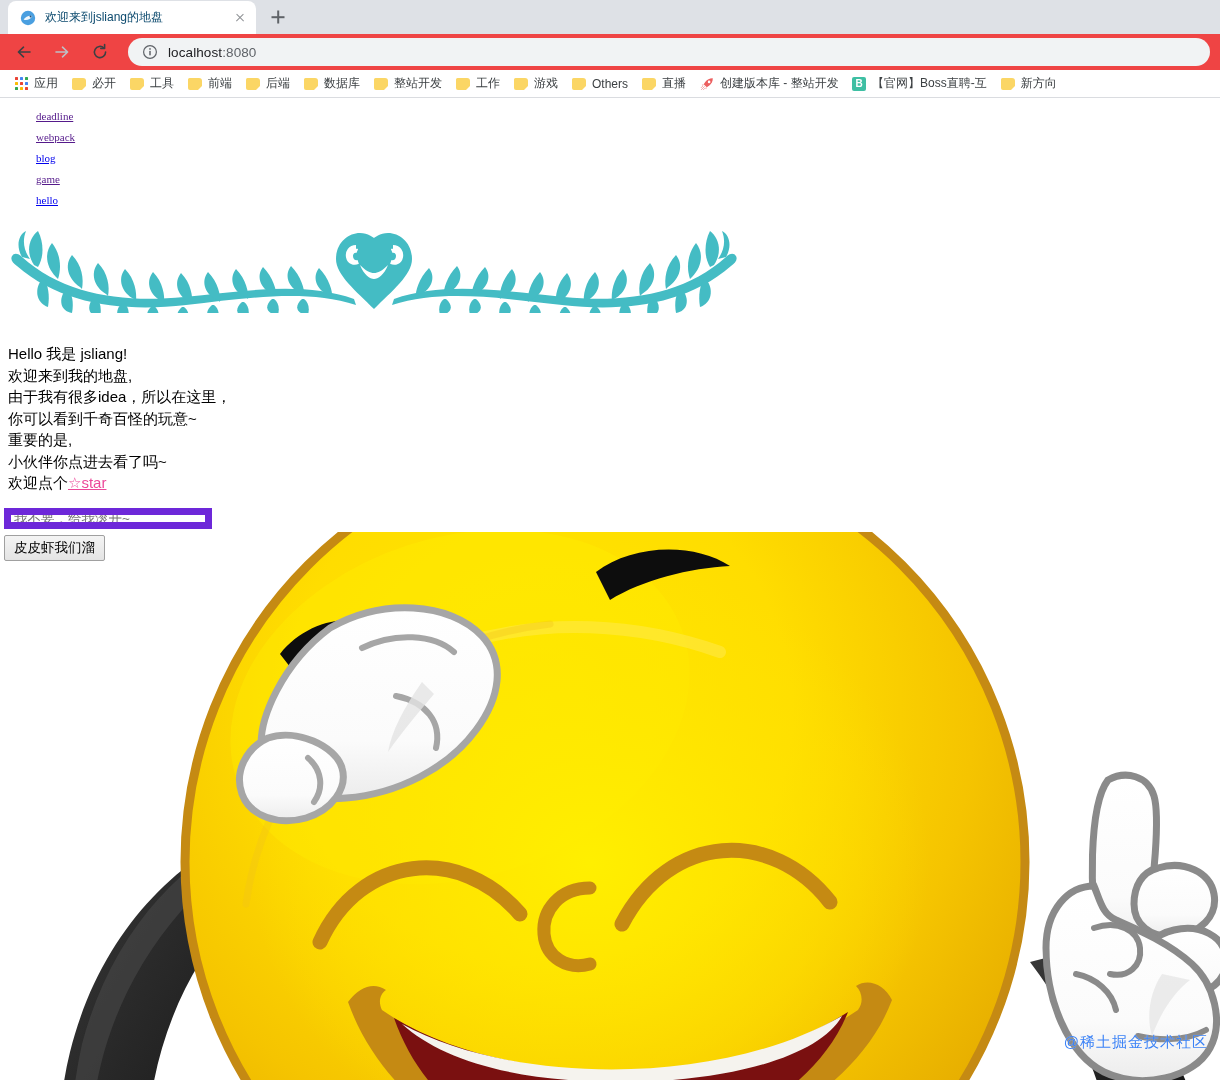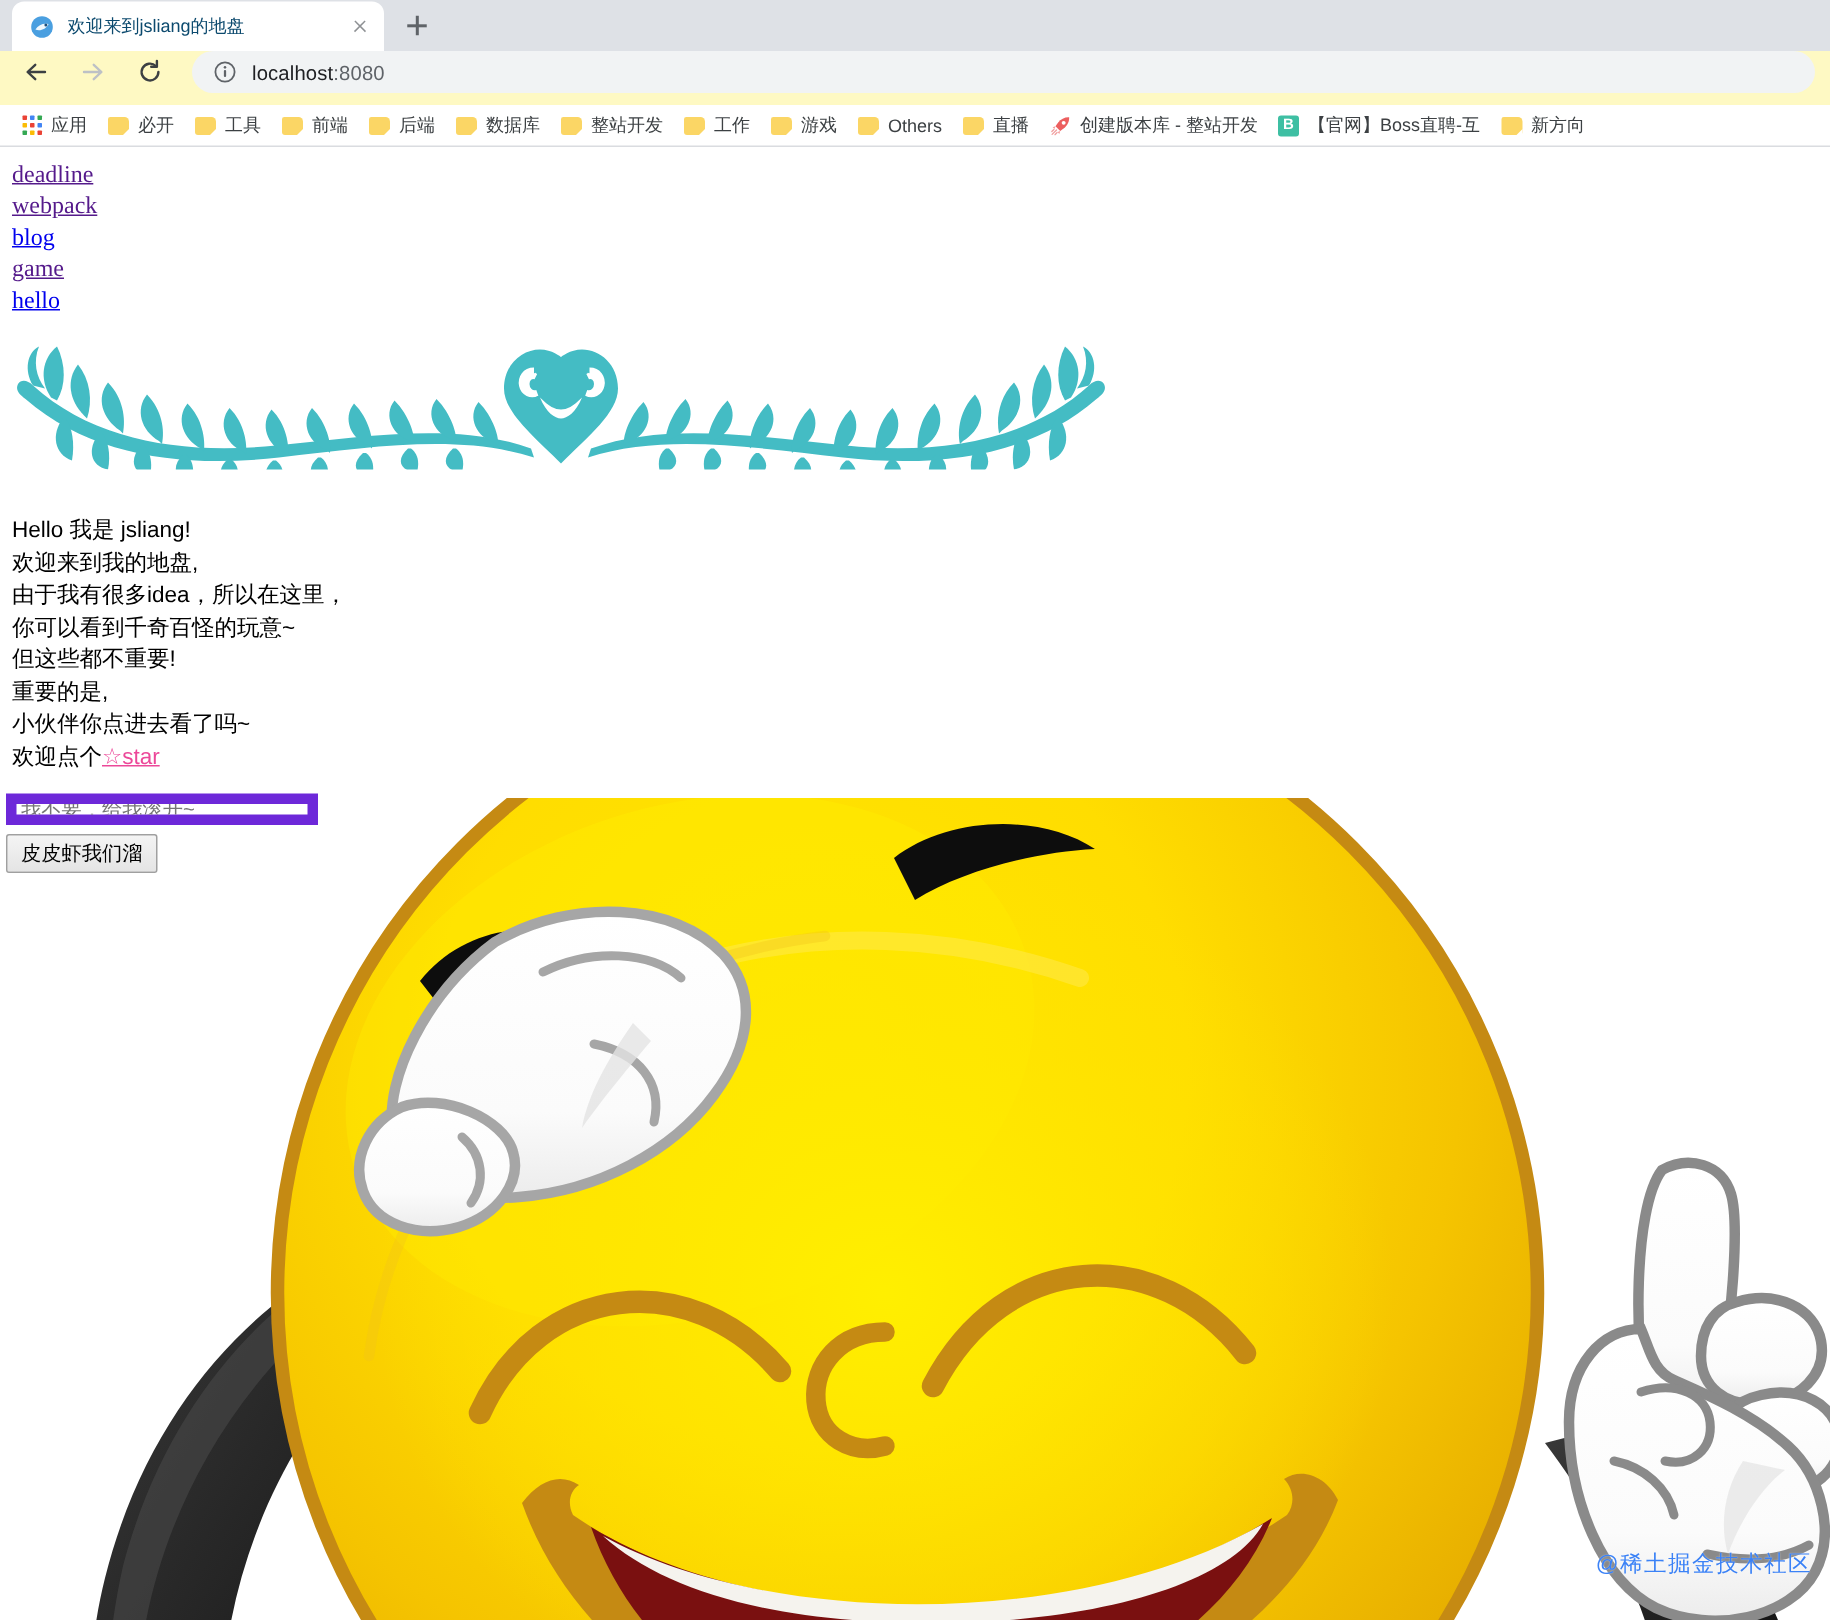--- a/index.html
+++ b/index.html
@@ -75,24 +75,24 @@
     content: "";
     position: absolute;
     background: #5f6368;
     left: 50%; top: 50%;
   }
   .newtab::before { width: 13px; height: 1.6px; transform: translate(-50%,-50%); }
   .newtab::after  { width: 1.6px; height: 13px; transform: translate(-50%,-50%); }
 
   .toolbar {
     height: 36px;
-    background: #fef9c3;
+    background: #ef4444;
     display: flex;
-    align-items: flex-start;
-    padding: 0 10px;
+    align-items: center;
+    padding: 17px 10px;
   }
   .navbtn {
     width: 28px; height: 28px;
     margin-right: 10px;
     position: relative;
     flex: 0 0 28px;
   }
   .navbtn svg { display: block; margin: 4px auto 0; }
 
   .omnibox {
@@ -207,24 +207,25 @@
     background: #ffffff;
     overflow: hidden;
   }
 
   .nav-links {
     padding: 8px 0 0 8px;
     line-height: 21px;
   }
   .nav-links a {
     display: block;
-    font-size: 16px;
+    font-size: 11px;
     font-family: "Liberation Serif", "DejaVu Serif", serif;
     text-decoration: underline;
     width: fit-content;
+    margin-left: 28px;
   }
   a.visited { color: #551a8b; }
   a.unvisited { color: #0000ee; }
 
   .divider-wrap {
     margin: 6px 0 0 4px;
     width: 740px;
     height: 96px;
   }
   .divider-wrap svg { display: block; }
@@ -515,21 +516,20 @@
         </g>
       </g>
     </svg>
   </div>
 
   <div class="intro">
     <div class="line">Hello 我是 jsliang!</div>
     <div class="line">欢迎来到我的地盘,</div>
     <div class="line">由于我有很多idea，所以在这里，</div>
     <div class="line">你可以看到千奇百怪的玩意~</div>
-    <div class="line">但这些都不重要!</div>
     <div class="line">重要的是,</div>
     <div class="line">小伙伴你点进去看了吗~</div>
     <div class="line"><span>欢迎点个</span><a class="star" href="#">☆star</a></div>
   </div>
 
   <div class="form-row">
     <input class="txt-input" type="text" placeholder="我不要，给我滚开~" style="">
     <button class="go-btn">皮皮虾我们溜</button>
   </div>
 

